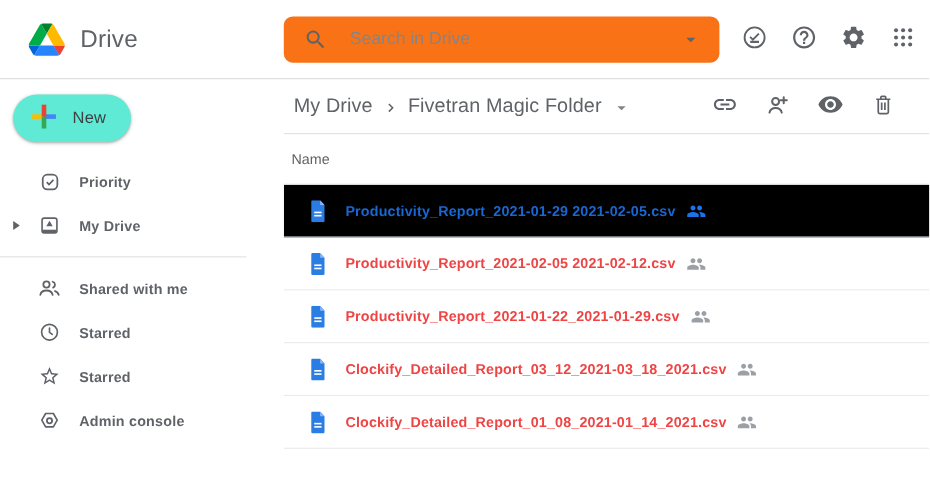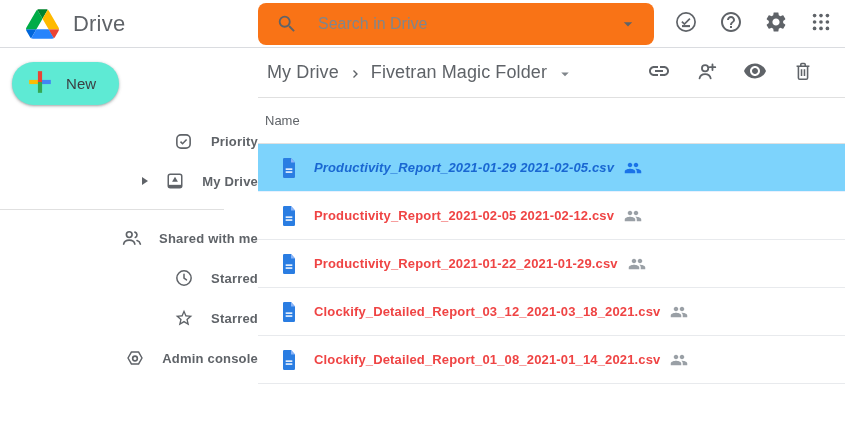--- a/index.html
+++ b/index.html
@@ -1,21 +1,21 @@
 <!DOCTYPE html>
 <html><head>
 <meta charset="utf-8">
 <style>
   * { margin:0; padding:0; box-sizing:border-box; }
   html,body { width:845px; height:439px; overflow:hidden; background:#fff;
     font-family:"Liberation Sans","DejaVu Sans",sans-serif; }
   .app { width:845px; height:439px; display:flex; flex-direction:column; }
 
   
-  .header { height:48px; border-bottom:1px solid #dadce0; display:flex; align-items:center; flex-shrink:0; }
+  .header { height:72px; border-bottom:1px solid #dadce0; display:flex; align-items:center; flex-shrink:0; }
   .logo-area { width:258px; flex-shrink:0; display:flex; align-items:center; padding-left:26px; }
   .logo-area svg { flex-shrink:0; }
   .app-name { font-size:22px; color:#5f6368; margin-left:14px; letter-spacing:.2px; }
   .searchbar { width:396px; height:42px; background:#f97316; border-radius:8px; display:flex; align-items:center; }
   .searchbar .search-ic { margin-left:18px; display:flex; }
   .search-input { border:none; background:transparent; outline:none; flex:1; margin-left:20px;
     font-size:16px; color:#3c4043; font-family:inherit; }
   .search-input::placeholder { color:#80868b; opacity:1; }
   .search-caret { margin-right:16px; display:flex; cursor:pointer; }
   .header-icons { margin-left:auto; display:flex; gap:5px; margin-right:4px; }
@@ -25,42 +25,42 @@
   
   .body { display:flex; flex:1; min-height:0; }
 
   
   .sidebar { width:258px; flex-shrink:0; padding-top:14px; }
   .new-btn { margin-left:12px; height:43px; display:inline-flex; align-items:center; gap:11px;
     padding:0 23px 0 13px; border-radius:22px; background:#5eead4; border:none; cursor:pointer;
     box-shadow:0 1px 2px 0 rgba(60,64,67,.30), 0 1px 3px 1px rgba(60,64,67,.15);
     font-size:15px; color:#3c4043; font-family:inherit; letter-spacing:.1px; }
   .nav { margin-top:16px; }
-  .nav-item { height:40px; display:flex; align-items:center; cursor:pointer; color:#5f6368;justify-content:flex-end; }
+  .nav-item { height:40px; display:flex; align-items:center; cursor:pointer; color:#5f6368; }
   .arrow-slot { width:14px; margin-left:8px; display:flex; justify-content:center; }
   .nav-ic { width:24px; margin-left:11px; display:flex; justify-content:center; color:#5f6368; }
   .nav-label { margin-left:15px; font-size:13px; font-weight:600; letter-spacing:.2px; }
   .nav-divider { width:224px; border-top:1px solid #e0e0e0; margin:8px 0; }
 
   
   .main { flex:1; min-width:0; display:flex; flex-direction:column; }
   .crumb-bar { height:50px; flex-shrink:0; display:flex; align-items:center; padding-left:9px;
     border-bottom:1px solid #e0e0e0; }
   .crumb { font-size:18px; color:#5f6368; cursor:pointer; letter-spacing:.1px; }
   .crumb-chevron { display:flex; margin:2px 6px 0 8px; }
   .crumb-caret { display:flex; margin:3px 0 0 9px; cursor:pointer; }
   .toolbar { margin-left:auto; display:flex; gap:8px; margin-right:22px; }
   .tbtn { width:40px; height:40px; border-radius:50%; display:flex; align-items:center; justify-content:center;
     background:none; border:none; cursor:pointer; color:#5f6368; }
   .name-header { height:46px; flex-shrink:0; display:flex; align-items:center; padding-left:7px;
     border-bottom:1px solid #e0e0e0; font-size:13px; color:#5f6368; cursor:pointer;text-align:center; }
   .rows { flex:1; min-height:0; overflow:hidden; }
   .file-row { height:48px; display:flex; align-items:center; padding-left:23px;
     border-bottom:1px solid #e8eaed; cursor:pointer; }
-  .file-row.selected { background:#7dd3fc; border-bottom-color:#e8f0fe;font-style:italic; }
+  .file-row.selected { background:#000000; border-bottom-color:#e8f0fe; }
   .doc-ic { display:flex; flex-shrink:0; }
   .file-name { margin-left:17px; font-size:13px; font-weight:600; color:#ef4444; letter-spacing:.15px;
     white-space:nowrap; }
   .file-row.selected .file-name { color:#1967d2; }
   .people-ic { margin-left:10px; display:flex; color:#9aa0a6; }
   .file-row.selected .people-ic { color:#1a73e8; }
 </style>
 </head>
 <body>
 

